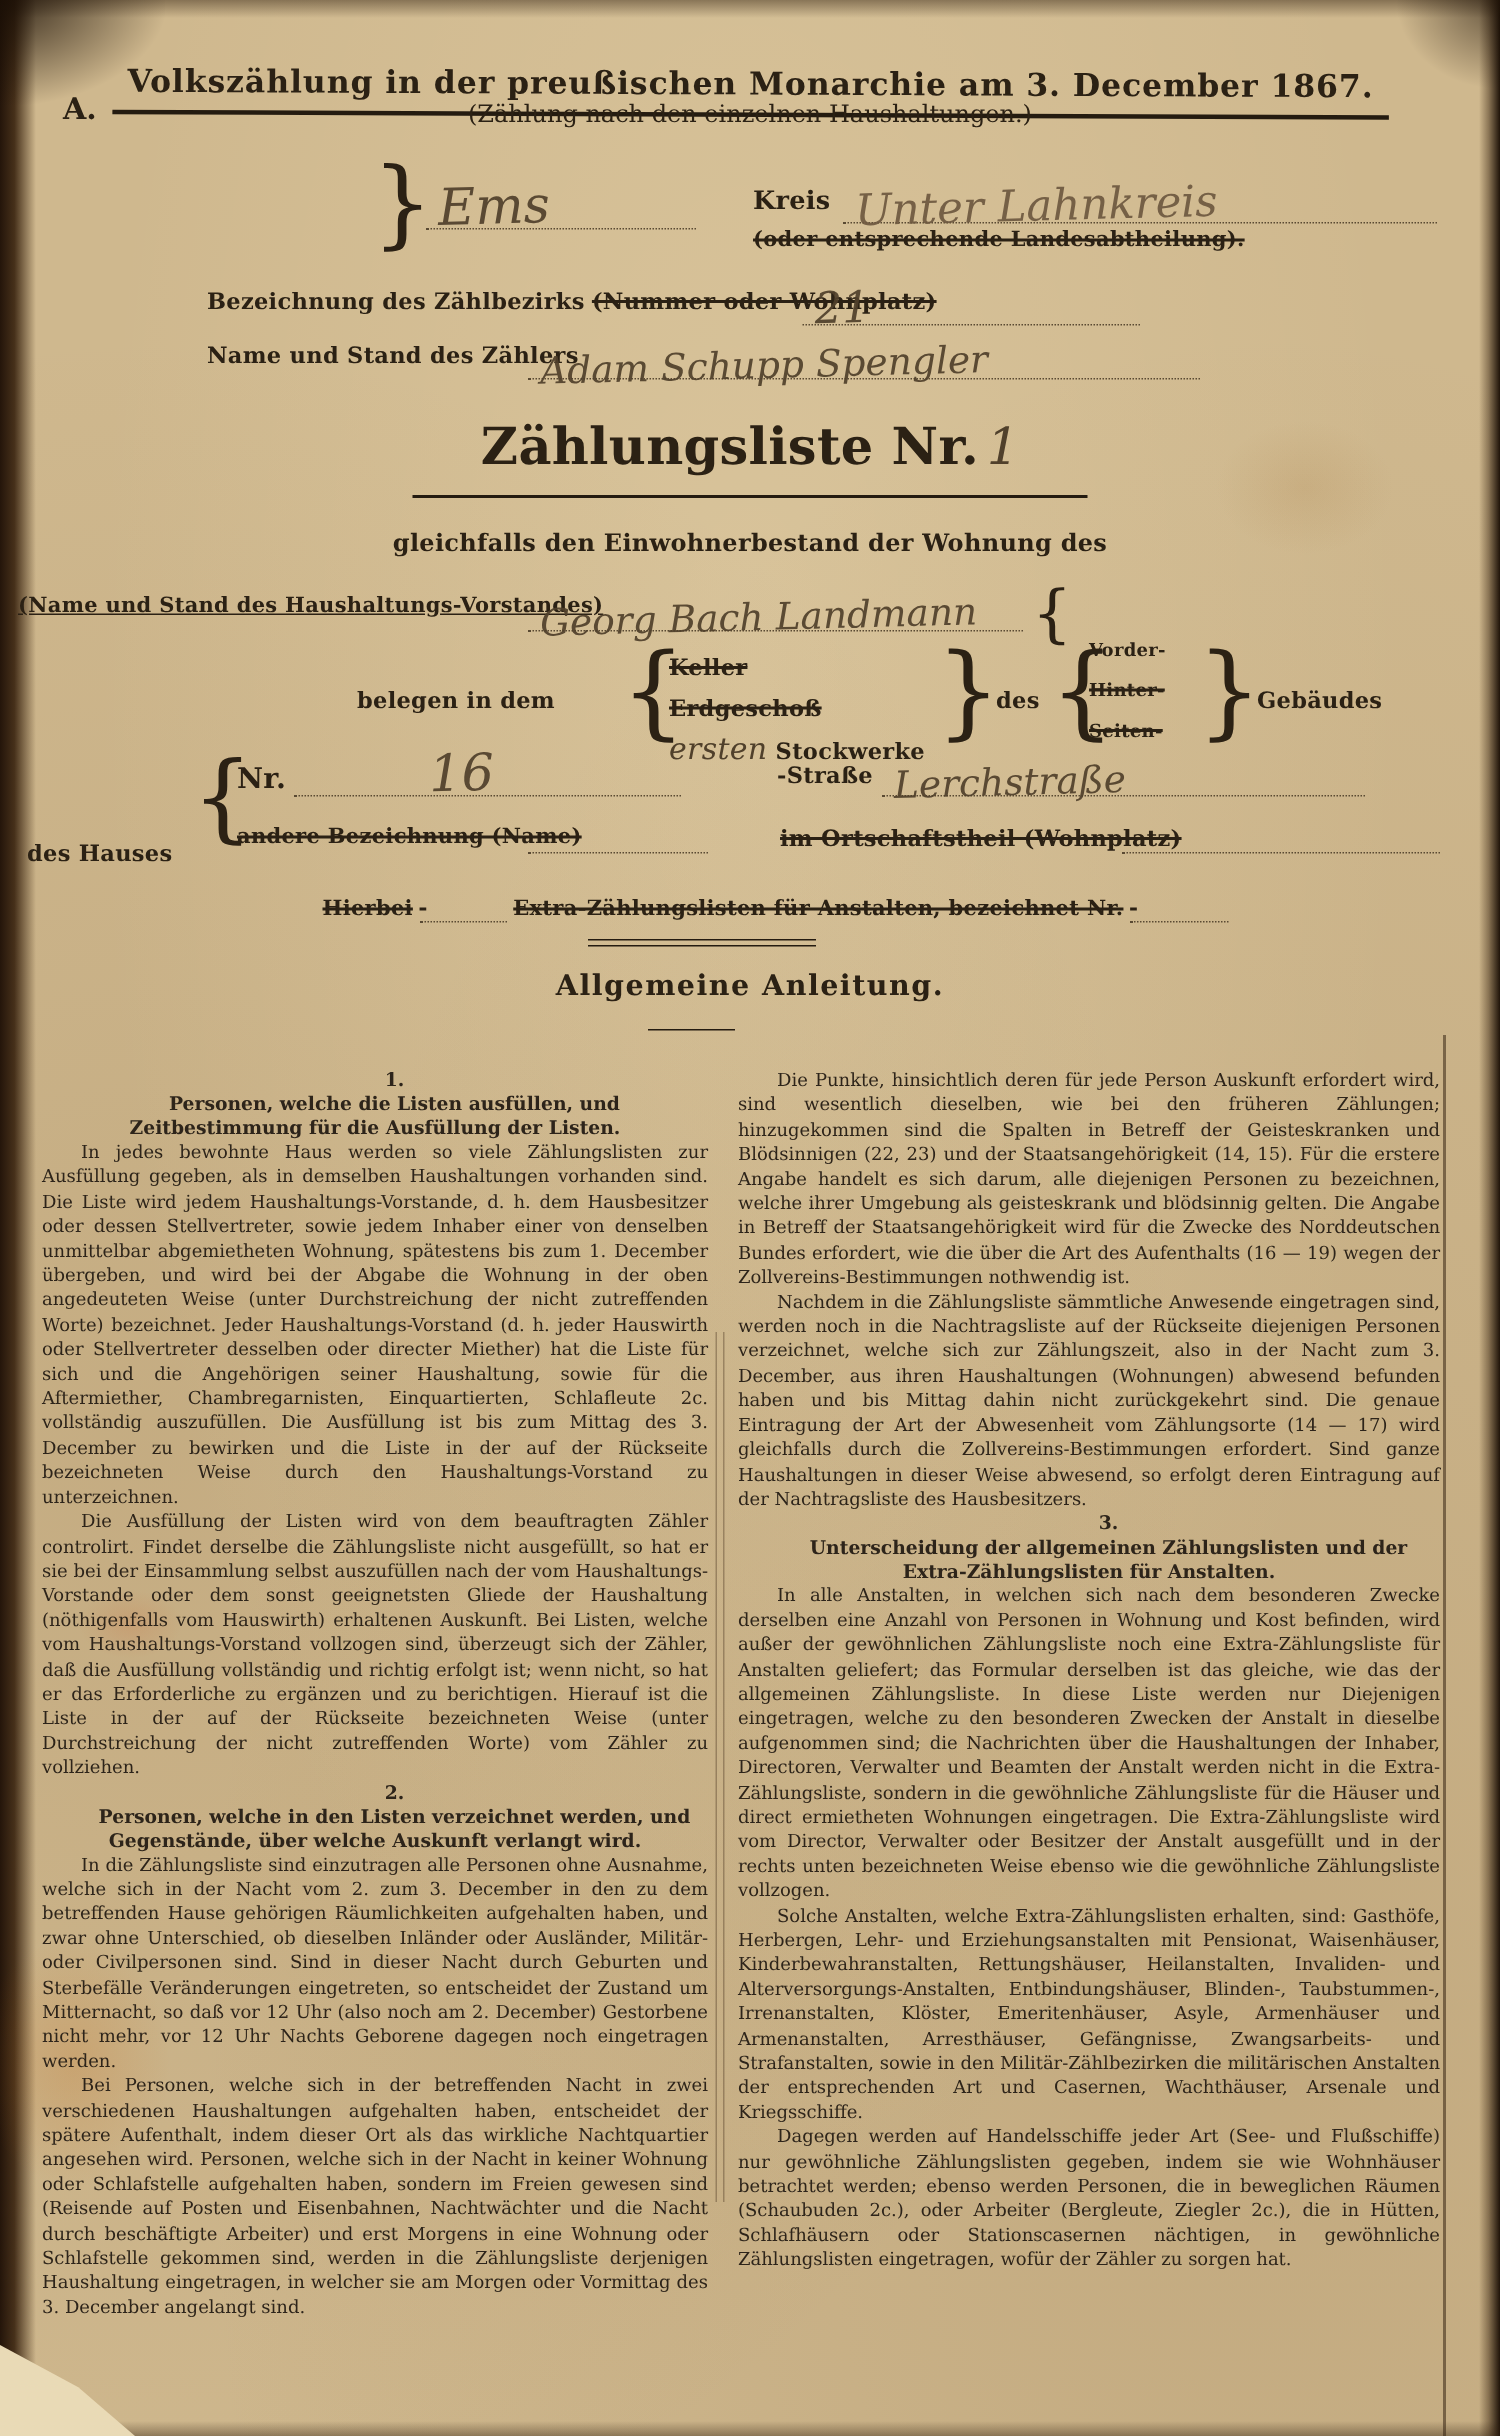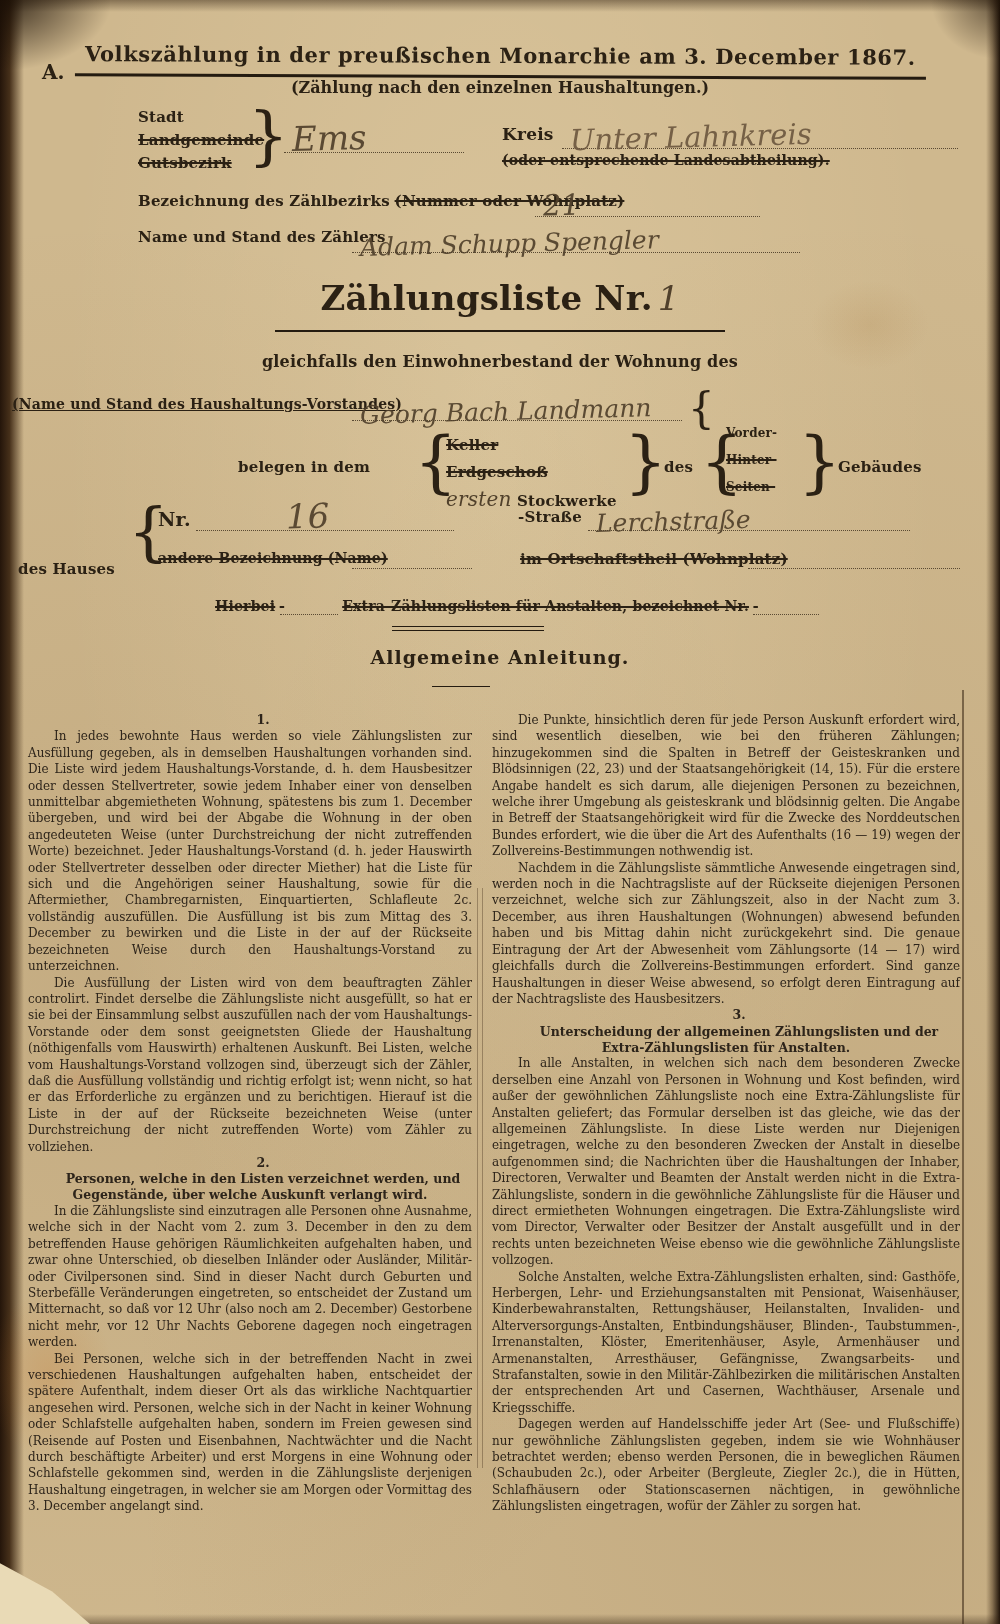--- a/index.html
+++ b/index.html
@@ -42,21 +42,21 @@
   .pagefold{left:962px;top:690px;width:2px;height:934px;background:rgba(55,37,18,.55);}
   .colrule{left:477px;top:888px;width:4px;height:580px;
     border-left:1px solid rgba(70,50,30,.38);border-right:1px solid rgba(70,50,30,.38);}
   
   .print{font-weight:bold;letter-spacing:.2px;}
   .strike{text-decoration:line-through;text-decoration-thickness:2px;}
   .title-row{left:0;top:16px;width:100%;text-align:center;margin-top:27px;}
   .title{display:inline-block;font-size:21px;font-weight:bold;letter-spacing:.6px;
     padding:0 10px 7px;border-bottom:3px solid #241b10;transform:rotate(.25deg);}
   .corner-letter{left:42px;top:60px;font-size:20px;font-weight:bold;}
-  .subtitle{left:0;top:66px;width:100%;text-align:center;font-size:16px;font-weight:bold;margin-top:12px;}
+  .subtitle{left:0;top:66px;width:100%;text-align:center;font-size:16px;font-weight:normal;}
   .brace{font-weight:normal;line-height:1;color:#2b2114;}
   
   .fill{position:absolute;height:26px;border-bottom:1px dotted #5a4a33;}
   .hand{position:absolute;left:8px;bottom:-6px;white-space:nowrap;
     font-style:italic;color:#50402b;transform:rotate(-1.5deg);opacity:.92;}
   .h-xl{font-size:34px;} .h-lg{font-size:29px;} .h-md{font-size:25px;} .h-sm{font-size:20px;}
   .hand-inline{font-style:italic;color:#50402b;font-weight:normal;}
   
   .col{position:absolute;top:712px;font-size:12px;line-height:16.4px;
     text-align:justify;color:#2d241a;}
@@ -84,25 +84,20 @@
   <div class="abs colrule"></div>
   <div class="abs tear-edge"></div>
   <div class="abs tear-bl"></div>
 
   <div class="abs title-row">
     <span class="title">Volkszählung in der preußischen Monarchie am 3. December 1867.</span>
   </div>
   <div class="abs corner-letter">A.</div>
   <div class="abs subtitle">(Zählung nach den einzelnen Haushaltungen.)</div>
 
-  <div class="abs print" style="left:138px;top:106px;font-size:15px;line-height:23px;">
-    <div>Stadt</div>
-    <div class="strike">Landgemeinde</div>
-    <div class="strike">Gutsbezirk</div>
-  </div>
   <div class="abs brace" style="left:248px;top:104px;font-size:64px;">}</div>
   <span class="fill" style="left:284px;top:126px;width:180px;">
     <i class="hand h-xl">Ems</i>
   </span>
   <div class="abs print" style="left:502px;top:124px;font-size:17px;">Kreis</div>
   <span class="fill" style="left:562px;top:122px;width:396px;">
     <i class="hand h-lg" style="color:#6e5940;">Unter Lahnkreis</i>
   </span>
   <div class="abs print strike" style="left:502px;top:152px;font-size:14px;">(oder entsprechende Landesabtheilung).</div>
 
@@ -176,20 +171,21 @@
     <span class="strike" style="display:inline-block;width:66px;border-bottom:1px dotted #5a4a33;">&nbsp;</span>
   </div>
 
   <div class="abs divider" style="left:392px;top:626px;width:152px;"></div>
 
   <div class="abs print" style="left:0;top:646px;width:100%;text-align:center;font-size:19px;letter-spacing:1px;">Allgemeine Anleitung.</div>
   <div class="abs" style="left:432px;top:686px;width:58px;border-top:1.5px solid #241b10;"></div>
 
   <div class="col" style="left:28px;width:444px;">
     <p class="sec-num" style="margin-top:0;">1.</p>
+    <p class="sec-head">Personen, welche die Listen ausfüllen, und Zeitbestimmung für die Ausfüllung der Listen.</p>
     <p>In jedes bewohnte Haus werden so viele Zählungslisten zur Ausfüllung gegeben, als in demselben Haushaltungen vorhanden sind. Die Liste wird jedem Haushaltungs-Vorstande, d. h. dem Hausbesitzer oder dessen Stellvertreter, sowie jedem Inhaber einer von denselben unmittelbar abgemietheten Wohnung, spätestens bis zum 1. December übergeben, und wird bei der Abgabe die Wohnung in der oben angedeuteten Weise (unter Durchstreichung der nicht zutreffenden Worte) bezeichnet. Jeder Haushaltungs-Vorstand (d. h. jeder Hauswirth oder Stellvertreter desselben oder directer Miether) hat die Liste für sich und die Angehörigen seiner Haushaltung, sowie für die Aftermiether, Chambregarnisten, Einquartierten, Schlafleute 2c. vollständig auszufüllen. Die Ausfüllung ist bis zum Mittag des 3. December zu bewirken und die Liste in der auf der Rückseite bezeichneten Weise durch den Haushaltungs-Vorstand zu unterzeichnen.</p>
     <p>Die Ausfüllung der Listen wird von dem beauftragten Zähler controlirt. Findet derselbe die Zählungsliste nicht ausgefüllt, so hat er sie bei der Einsammlung selbst auszufüllen nach der vom Haushaltungs-Vorstande oder dem sonst geeignetsten Gliede der Haushaltung (nöthigenfalls vom Hauswirth) erhaltenen Auskunft. Bei Listen, welche vom Haushaltungs-Vorstand vollzogen sind, überzeugt sich der Zähler, daß die Ausfüllung vollständig und richtig erfolgt ist; wenn nicht, so hat er das Erforderliche zu ergänzen und zu berichtigen. Hierauf ist die Liste in der auf der Rückseite bezeichneten Weise (unter Durchstreichung der nicht zutreffenden Worte) vom Zähler zu vollziehen.</p>
     <p class="sec-num">2.</p>
     <p class="sec-head">Personen, welche in den Listen verzeichnet werden, und Gegenstände, über welche Auskunft verlangt wird.</p>
     <p>In die Zählungsliste sind einzutragen alle Personen ohne Ausnahme, welche sich in der Nacht vom 2. zum 3. December in den zu dem betreffenden Hause gehörigen Räumlichkeiten aufgehalten haben, und zwar ohne Unterschied, ob dieselben Inländer oder Ausländer, Militär- oder Civilpersonen sind. Sind in dieser Nacht durch Geburten und Sterbefälle Veränderungen eingetreten, so entscheidet der Zustand um Mitternacht, so daß vor 12 Uhr (also noch am 2. December) Gestorbene nicht mehr, vor 12 Uhr Nachts Geborene dagegen noch eingetragen werden.</p>
     <p>Bei Personen, welche sich in der betreffenden Nacht in zwei verschiedenen Haushaltungen aufgehalten haben, entscheidet der spätere Aufenthalt, indem dieser Ort als das wirkliche Nachtquartier angesehen wird. Personen, welche sich in der Nacht in keiner Wohnung oder Schlafstelle aufgehalten haben, sondern im Freien gewesen sind (Reisende auf Posten und Eisenbahnen, Nachtwächter und die Nacht durch beschäftigte Arbeiter) und erst Morgens in eine Wohnung oder Schlafstelle gekommen sind, werden in die Zählungsliste derjenigen Haushaltung eingetragen, in welcher sie am Morgen oder Vormittag des 3. December angelangt sind.</p>
   </div>
 
   <div class="col" style="left:492px;width:468px;">
     <p>Die Punkte, hinsichtlich deren für jede Person Auskunft erfordert wird, sind wesentlich dieselben, wie bei den früheren Zählungen; hinzugekommen sind die Spalten in Betreff der Geisteskranken und Blödsinnigen (22, 23) und der Staatsangehörigkeit (14, 15). Für die erstere Angabe handelt es sich darum, alle diejenigen Personen zu bezeichnen, welche ihrer Umgebung als geisteskrank und blödsinnig gelten. Die Angabe in Betreff der Staatsangehörigkeit wird für die Zwecke des Norddeutschen Bundes erfordert, wie die über die Art des Aufenthalts (16 — 19) wegen der Zollvereins-Bestimmungen nothwendig ist.</p>

